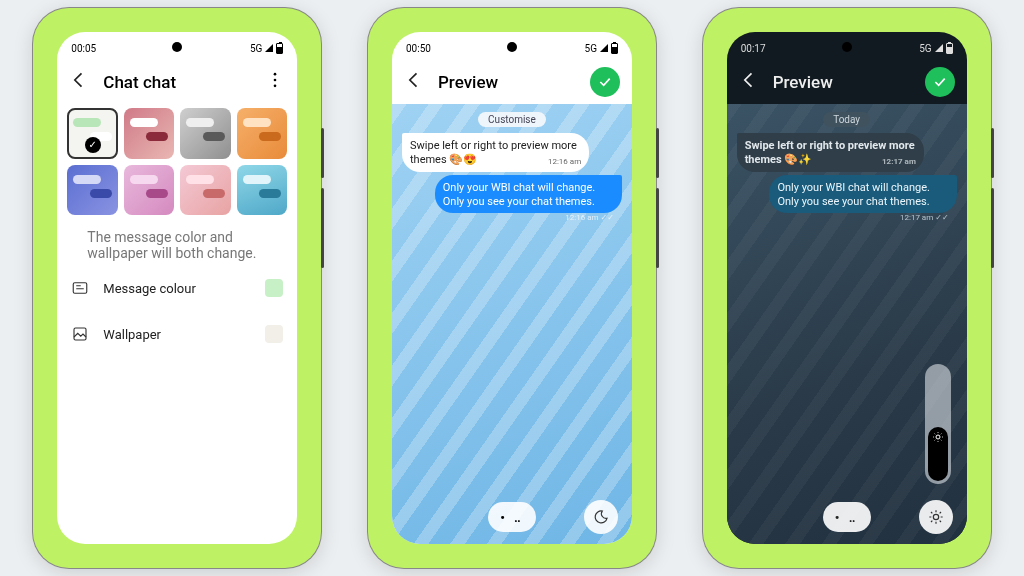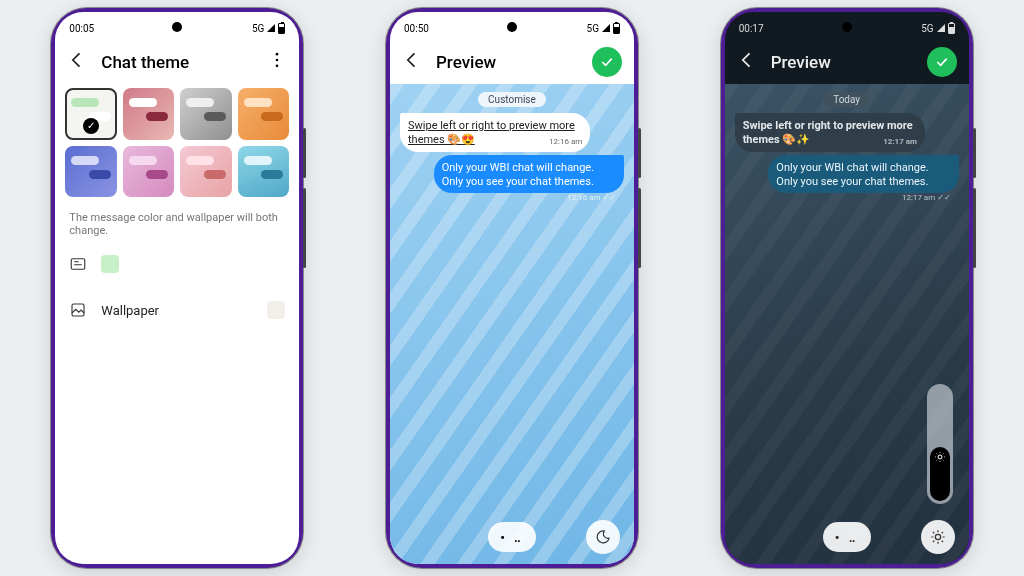--- a/index.html
+++ b/index.html
@@ -7,24 +7,24 @@
     background: #eceff1;
     font-family: -apple-system, Roboto, "Segoe UI", sans-serif;
     width: 1024px; height: 576px;
     display: flex;
     justify-content: space-around;
     align-items: center;
     padding: 8px 18px;
     gap: 16px;
   }
   .phone {
-    width: 252px; height: 560px;
-    background: #4c1d95;
+    width: 288px; height: 560px;
+    background: #bef264;
     border-radius: 36px;
-    padding: 4px;
+    padding: 24px;
     position: relative;
     box-shadow: 0 0 0 1px #888, 0 4px 20px rgba(0,0,0,.15);
   }
   .phone::before, .phone::after {
     content:""; position:absolute; right:-3px; width:3px; background:#444; border-radius:2px;
   }
   .phone::before { top:120px; height:50px; }
   .phone::after  { top:180px; height:80px; }
   .screen {
     width: 100%; height: 100%;
@@ -65,21 +65,21 @@
     position:absolute; height:9px; border-radius:5px;
   }
   .theme-tile .bubble-a { top:10px; left:6px; width:28px; }
   .theme-tile .bubble-b { top:24px; right:6px; width:22px; }
   .theme-tile.selected { outline:2px solid #333; outline-offset:-2px; }
   .theme-tile .checkbadge {
     position:absolute; bottom:6px; left:50%; transform:translateX(-50%);
     width:16px; height:16px; border-radius:50%; background:#000; color:#fff;
     display:flex; align-items:center; justify-content:center; font-size:10px;
   }
-  .hint { font-size:11px; color:#777; padding:10px 14px 4px; }
+  .hint { font-size:14px; color:#777; padding:10px 14px 4px;margin-left:16px; }
   .section-label { font-size:11px; color:#555; padding:8px 14px 4px; }
   .list-item {
     display:flex; align-items:center; gap:14px; padding:14px 14px;
   }
   .list-item .li-icon { width:18px; height:18px; display:flex; align-items:center; justify-content:center; }
   .list-item .li-icon svg { width:18px; height:18px; fill:none; stroke:#333; stroke-width:1.5; }
   .list-item .li-text { font-size:13px; flex:1; color:#222; }
   .swatch { width:18px; height:18px; border-radius:4px; }
 
   
@@ -111,21 +111,21 @@
   }
   .chat-area.light-wall .date-chip { background:#eef5fb; color:#445; }
   .chat-area.dark-wall  .date-chip { background:#40525e; color:#cdd6dc; }
   .msg {
     max-width:78%; margin:3px 10px; padding:6px 8px 4px; border-radius:18px;
     font-size:11px; line-height:1.3; position:relative;
   }
   .msg .time { font-size:8px; opacity:.7; float:right; margin-left:19px; margin-top:4px; }
   .msg.in  { border-top-left-radius:2px; }
   .msg.out { margin-left:auto; border-top-right-radius:2px; }
-  .chat-area.light-wall .msg.in  { background:#fff; color:#222;text-decoration:underline; }
+  .chat-area.light-wall .msg.in  { background:#fff; color:#222; }
   .chat-area.light-wall .msg.out { background:#1a8cff; color:#fff; }
   .chat-area.dark-wall  .msg.in  { background:#2f3e48; color:#e2e8ec;font-weight:bold; }
   .chat-area.dark-wall  .msg.out { background:#1a5a7a; color:#eaf6fb; }
   .ticks { font-size:8px; margin-left:2px; }
   .bottom-pills {
     position:absolute; bottom:12px; left:0; right:0;
     display:flex; justify-content:center; align-items:center; gap:8px;
   }
   .pill {
     background:rgba(255,255,255,.9); border-radius:18px; height:30px;
@@ -158,21 +158,21 @@
         <span class="sig-tri"></span>
         <span class="batt"></span>
       </span>
     </div>
     <div class="appbar">
       <span>
         <svg viewBox="0 0 24 24" width="20" height="20">
             <path d="M15 4l-8 8 8 8" fill="none" stroke="#222" stroke-width="2"></path>
           </svg>
       </span>
-      <span class="title">Chat theme</span>
+      <span class="title">Chat chat</span>
       <span>
         <svg viewBox="0 0 24 24" width="20" height="20">
             <circle cx="12" cy="5" r="1.6"></circle>
             <circle cx="12" cy="12" r="1.6"></circle>
             <circle cx="12" cy="19" r="1.6"></circle>
           </svg>
       </span>
     </div>
     <div class="theme-grid" id="theme-grid">
         <div class="theme-tile selected" style="background: rgb(244, 244, 240);">
@@ -210,20 +210,21 @@
         </div>
       </div>
     <div class="hint">The message color and wallpaper will both change.</div>
     <div class="list-item">
       <span class="li-icon">
         <svg viewBox="0 0 24 24">
             <rect x="3" y="5" width="18" height="14" rx="2"></rect>
             <path d="M7 9h6M7 13h10"></path>
           </svg>
       </span>
+      <span class="li-text">Message colour</span>
       <span class="swatch" id="swatch-msg" style="background: rgb(199, 240, 199);"></span>
     </div>
     <div class="list-item">
       <span class="li-icon">
         <svg viewBox="0 0 24 24">
             <rect x="4" y="4" width="16" height="16" rx="2"></rect>
             <path d="M4 16l5-5 4 4 3-3 4 4"></path>
           </svg>
       </span>
       <span class="li-text">Wallpaper</span>

